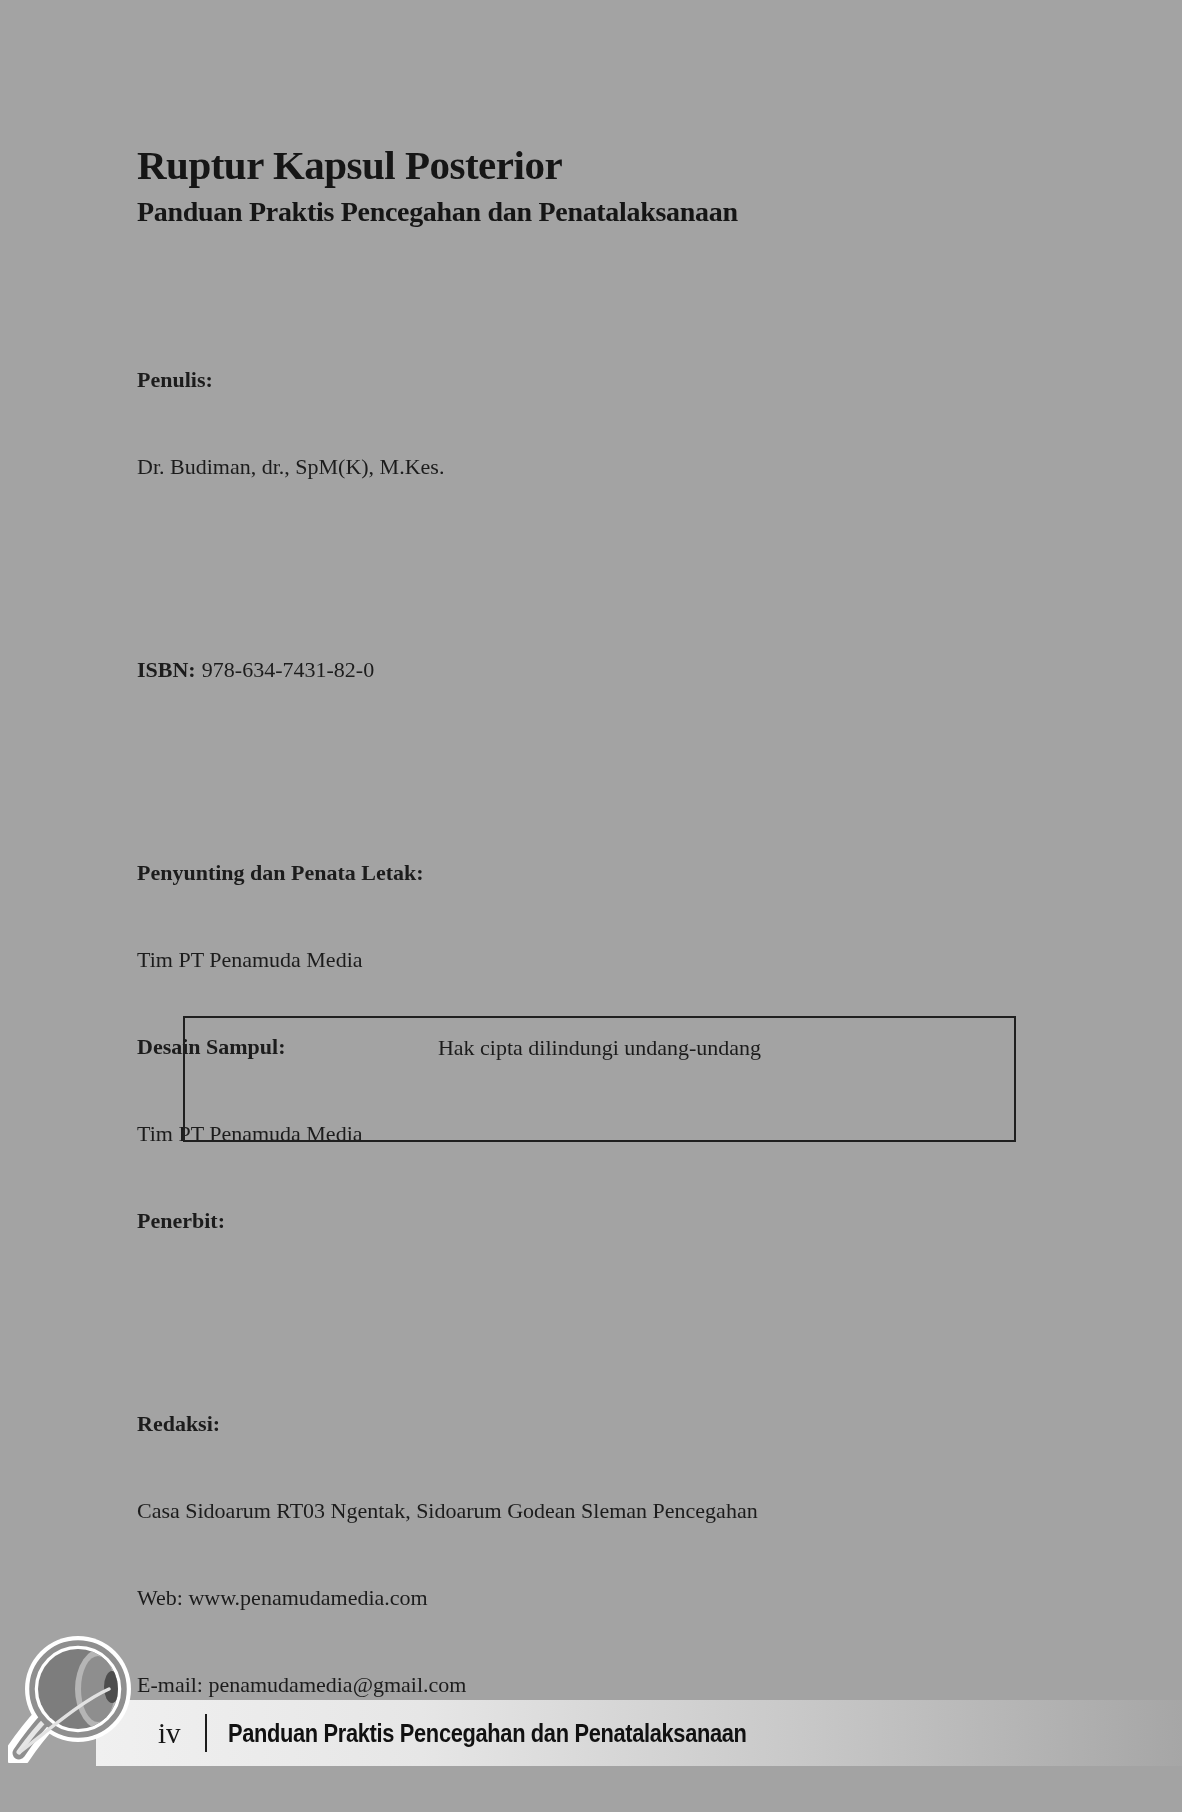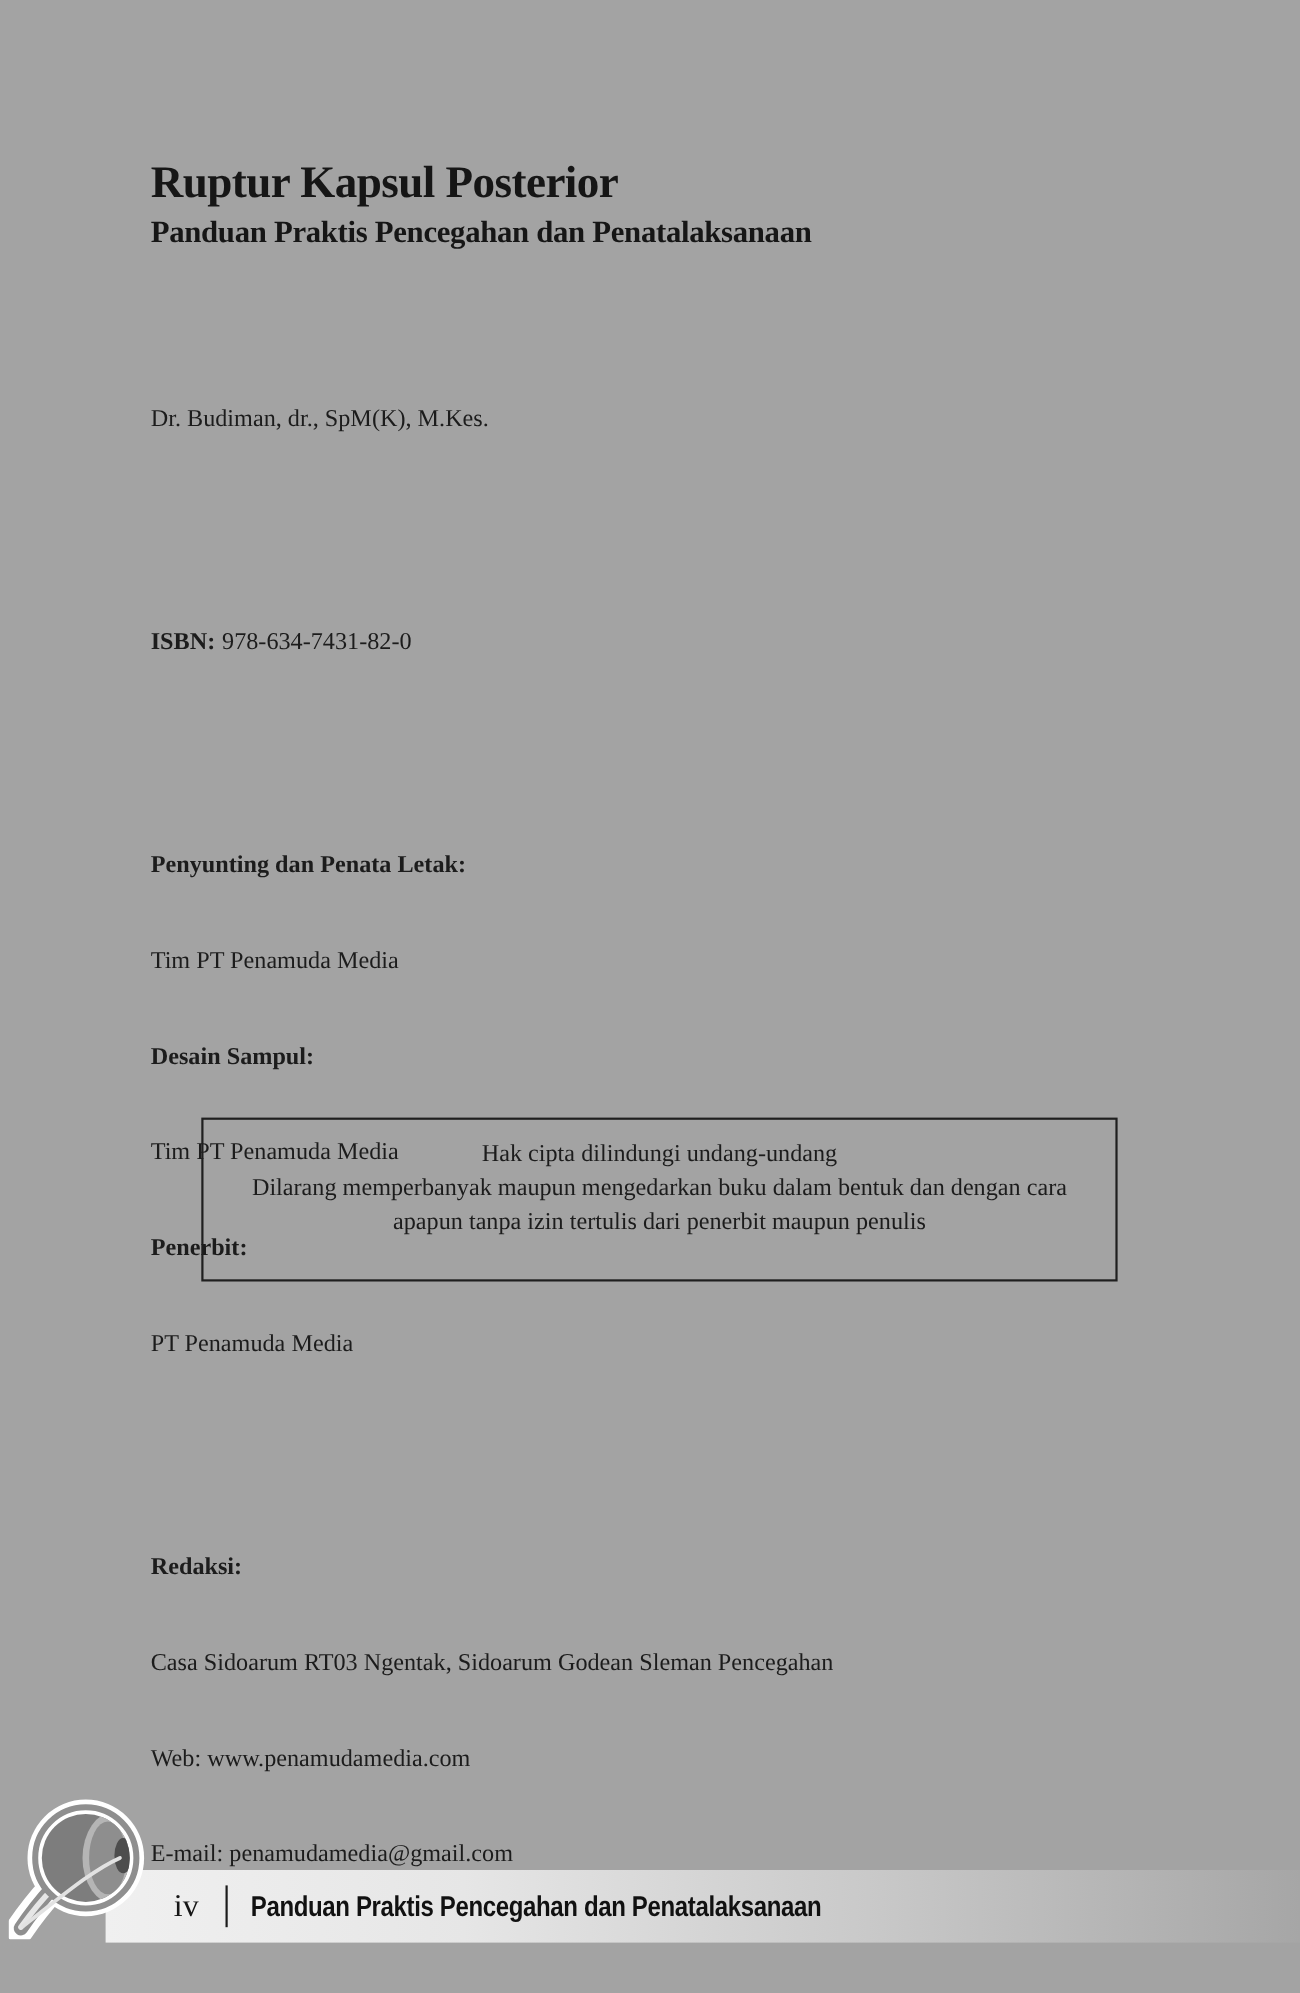--- a/index.html
+++ b/index.html
@@ -109,50 +109,49 @@
 </head>
 <body>
 
 <div class="page">
 
   <div class="content">
     <h1 class="title">Ruptur Kapsul Posterior</h1>
     <h2 class="subtitle">Panduan Praktis Pencegahan dan Penatalaksanaan</h2>
 
     <div class="body-text">
+      <div class="line lbl">Penulis:</div>
       <div class="line">Dr. Budiman, dr., SpM(K), M.Kes.</div>
       <div class="spacer"></div>
 
       <div class="line"><span class="lbl">ISBN:</span><span class="isbn-val">978-634-7431-82-0</span></div>
       <div class="spacer"></div>
 
       <div class="line lbl">Penyunting dan Penata Letak:</div>
       <div class="line">Tim PT Penamuda Media</div>
       <div class="line lbl">Desain Sampul:</div>
       <div class="line">Tim PT Penamuda Media</div>
       <div class="line lbl">Penerbit:</div>
-      <div class="line">PT Penamuda Media</div>
       <div class="spacer"></div>
 
       <div class="line lbl">Redaksi:</div>
       <div class="line">Casa Sidoarum RT03 Ngentak, Sidoarum Godean Sleman Pencegahan</div>
       <div class="line">Web: www.penamudamedia.com</div>
       <div class="line">E-mail: penamudamedia@gmail.com</div>
       
       
       
 
       
       
     </div>
   </div>
 
   <div class="notice-box">
     <div>Hak cipta dilindungi undang-undang</div>
-    <div>Dilarang memperbanyak maupun mengedarkan buku dalam bentuk dan dengan cara apapun tanpa izin tertulis dari penerbit maupun penulis</div>
   </div>
 
   <div class="footer-bar" style="background: linear-gradient(90deg, #f0f0f0 0%, #e6e6e6 30%, #c8c8c8 65%, #a6a6a6 100%);">
     <div class="footer-inner">
       <span class="page-number">iv</span>
       <span class="footer-divider"></span>
       <span class="running-title">Panduan Praktis Pencegahan dan Penatalaksanaan</span>
     </div>
   </div>
 

